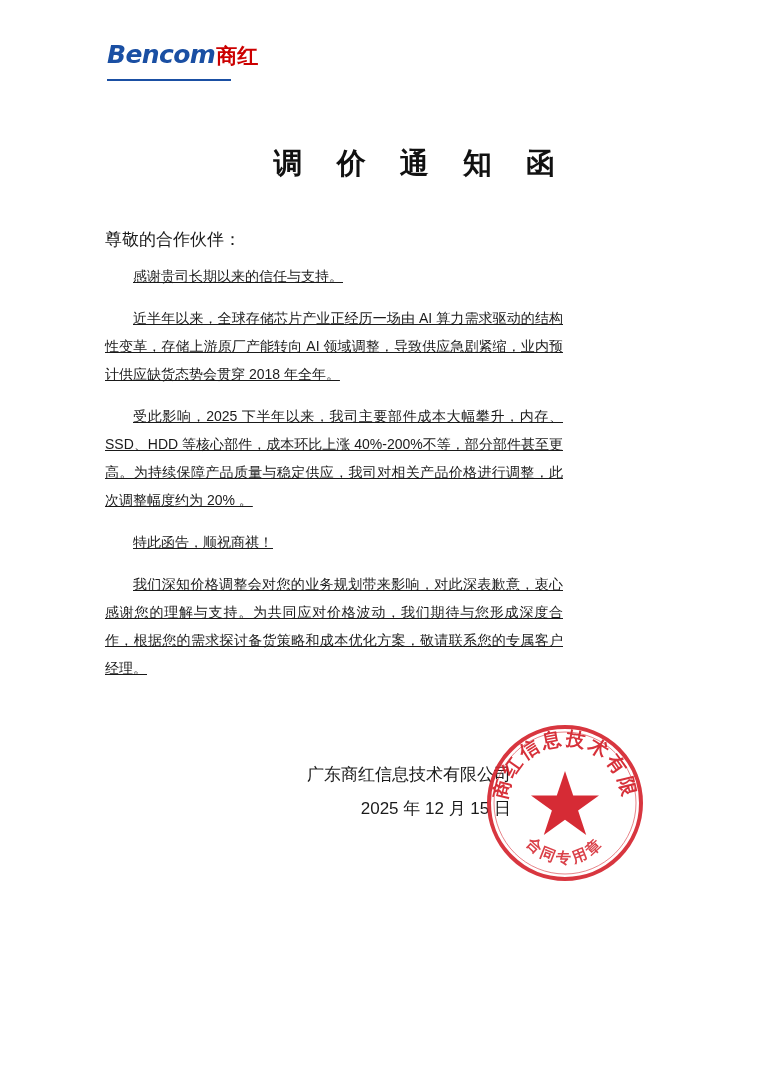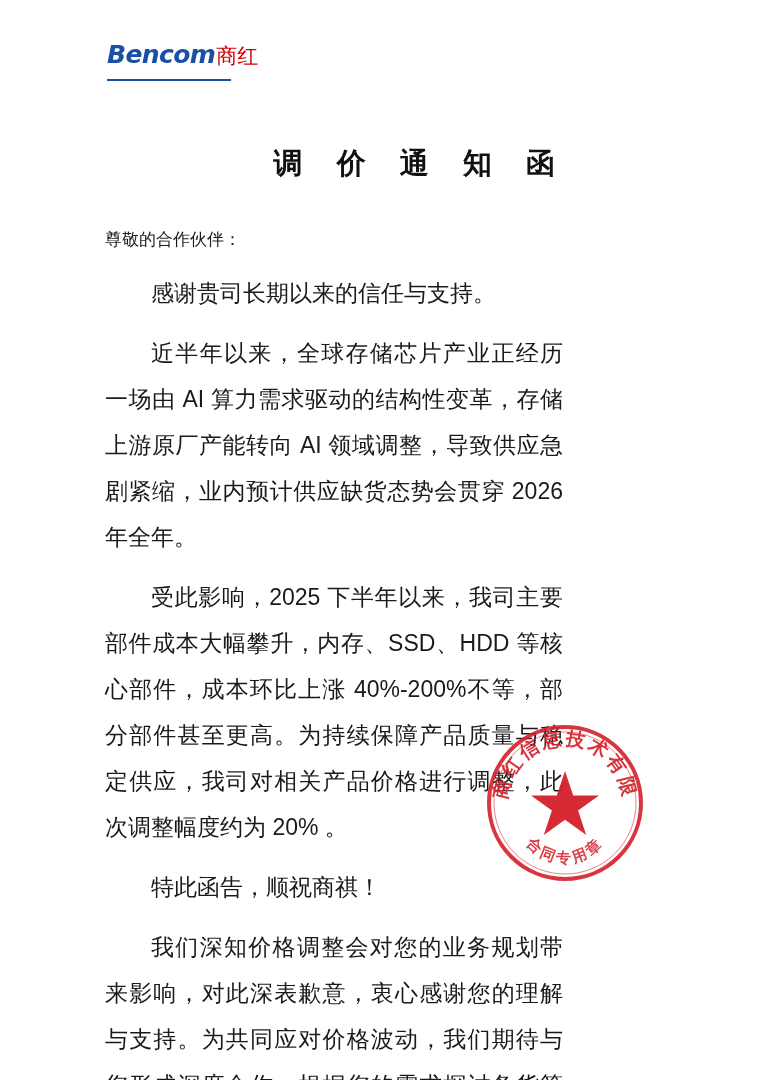--- a/index.html
+++ b/index.html
@@ -41,21 +41,21 @@
     font-size: 25px;
     color: #1a4fa3;
     font-family: "DejaVu Sans", "Liberation Sans", sans-serif;
     font-weight: 700;
     font-style: italic;
     letter-spacing: -0.6px;
   }
   .logo-cn {
     font-size: 21px;
     color: #cc0000;
-    font-weight: 400;
+    font-weight: 700;
     margin-left: 1px;
     letter-spacing: 0px;
   }
   .logo-underline {
     position: absolute;
     left: 107px;
     top: 79px;
     width: 124px;
     height: 2px;
     background: #1a4fa3;
@@ -74,30 +74,31 @@
   }
 
   
   .body-wrap {
     margin-top: 40px;
     padding: 0 4px 0 45px;
   }
   .salutation {
     font-size: 17px;
     line-height: 1.9;
-    margin-bottom: 14px;
+    margin-bottom: 6px;
   }
   p.para {
-    font-size: 23px;
+    font-size: 14px;
     line-height: 2.0;
     margin: 0 0 14px 0;
     text-indent: 2em;
     text-align: justify;
     text-justify: inter-ideograph;
     word-break: break-word;
+    text-decoration: underline;
   }
 
   
   .signature {
     margin-top: 76px;
     text-align: right;
     padding-right: 52px;
     position: relative;
   }
   .sig-line {
@@ -127,21 +128,21 @@
       <span class="logo-cn">商红</span>
     </div>
   </div>
   <div class="logo-underline"></div>
 
   <div class="doc-title">调 价 通 知 函</div>
 
   <div class="body-wrap">
     <div class="salutation">尊敬的合作伙伴：</div>
     <p class="para">感谢贵司长期以来的信任与支持。</p>
-    <p class="para">近半年以来，全球存储芯片产业正经历一场由 AI 算力需求驱动的结构性变革，存储上游原厂产能转向 AI 领域调整，导致供应急剧紧缩，业内预计供应缺货态势会贯穿 2026 年全年。</p>
+    <p class="para">近半年以来，全球存储芯片产业正经历一场由 AI 算力需求驱动的结构性变革，存储上游原厂产能转向 AI 领域调整，导致供应急剧紧缩，业内预计供应缺货态势会贯穿 2018 年全年。</p>
     <p class="para">受此影响，2025 下半年以来，我司主要部件成本大幅攀升，内存、SSD、HDD 等核心部件，成本环比上涨 40%-200%不等，部分部件甚至更高。为持续保障产品质量与稳定供应，我司对相关产品价格进行调整，此次调整幅度约为 20% 。</p>
     <p class="para">特此函告，顺祝商祺！</p>
     <p class="para">我们深知价格调整会对您的业务规划带来影响，对此深表歉意，衷心感谢您的理解与支持。为共同应对价格波动，我们期待与您形成深度合作，根据您的需求探讨备货策略和成本优化方案，敬请联系您的专属客户经理。</p>
 
     <div class="signature">
       <div class="sig-line">广东商红信息技术有限公司</div>
       <div class="sig-line">2025 年 12 月 15 日</div>
     </div>
   </div>
 

